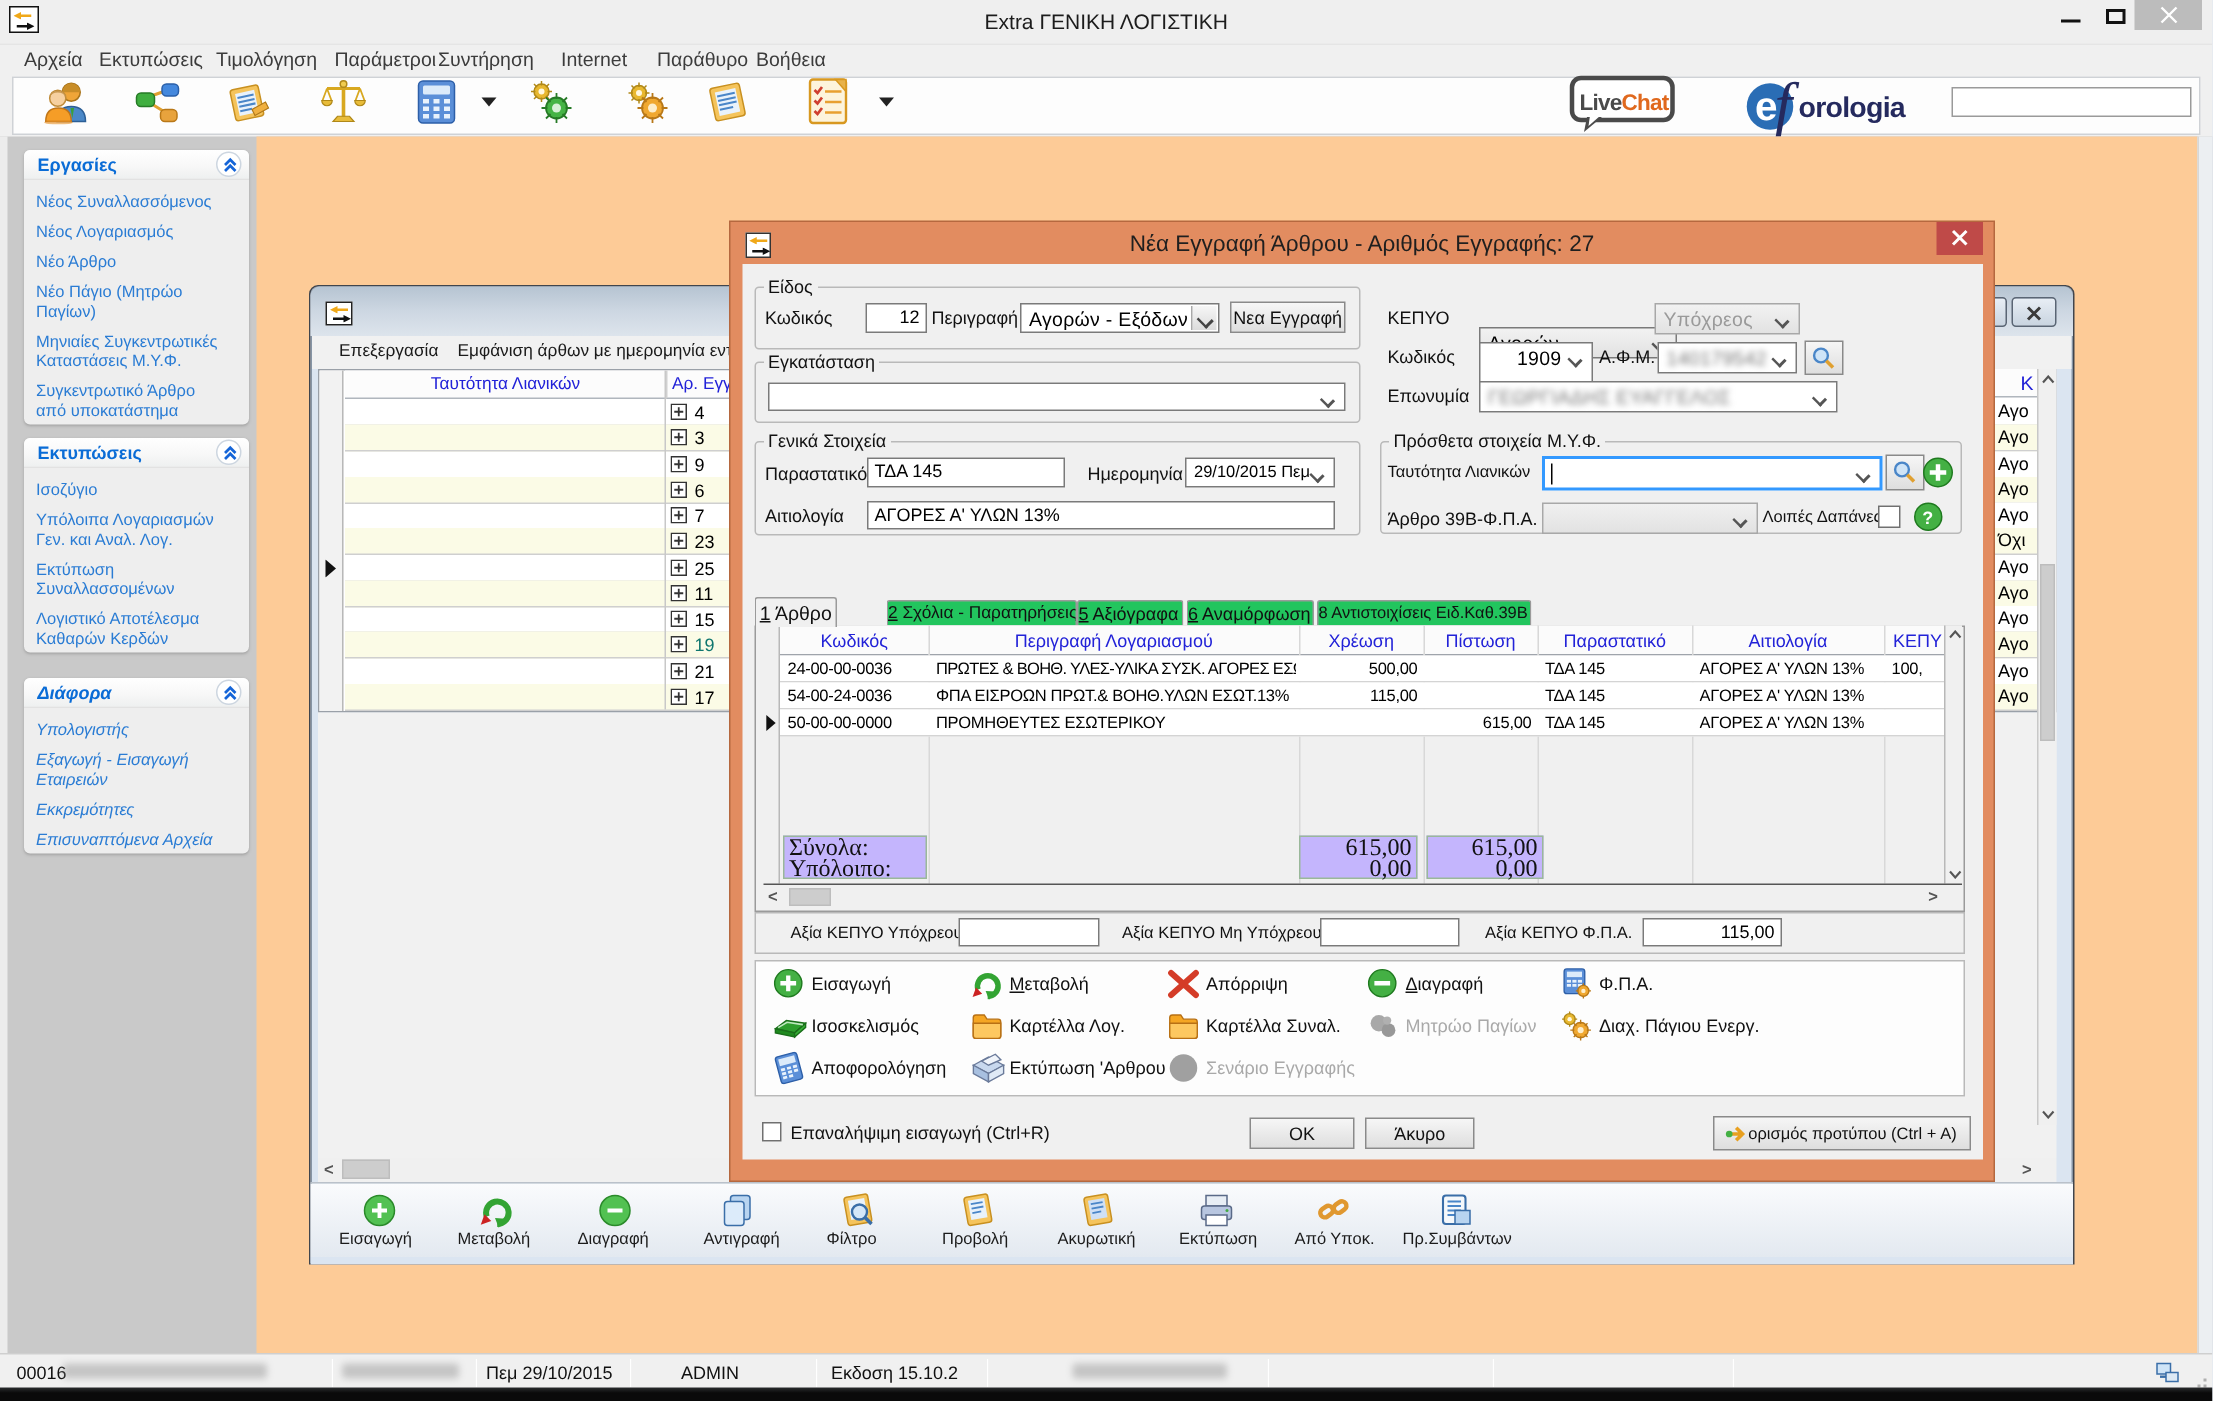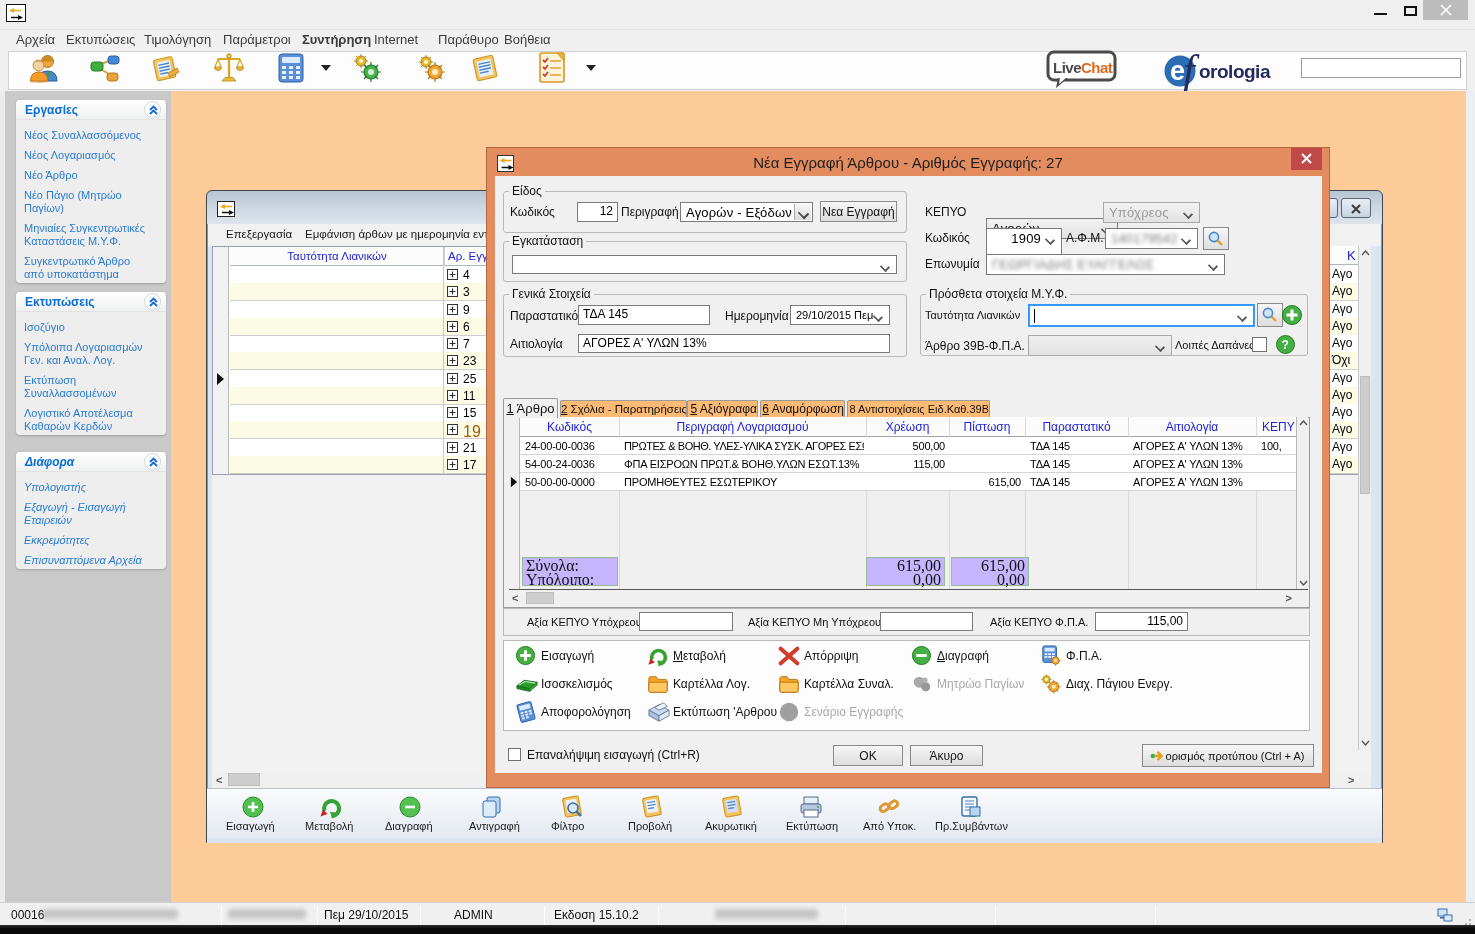--- a/index.html
+++ b/index.html
@@ -50,21 +50,21 @@
 fieldset{position:absolute;border:1px solid #b9b9b9;border-radius:3px;}
 legend{font-size:12px;color:#111;margin-left:5px;padding:0 3px;}
 .lab{position:absolute;font-size:12px;color:#111;white-space:nowrap;}
 .inp{position:absolute;background:#fff;border:1px solid #7a7a7a;font-size:12px;color:#000;padding:1px 4px;line-height:15px;}
 .combo{position:absolute;background:#fff;border:1px solid #7a7a7a;font-size:13px;color:#000;letter-spacing:.2px;}
 .combo .cv{position:absolute;left:5px;top:1px;white-space:nowrap;overflow:hidden;}
 .cbtn{position:absolute;right:1px;top:1px;bottom:1px;width:17px;background:linear-gradient(#f6f6f6,#dcdcdc);border-left:1px solid #a9a9a9;}
 .cbtn:after{content:"";position:absolute;left:4px;top:5px;width:7px;height:7px;border-right:2px solid #444;border-bottom:2px solid #444;transform:rotate(45deg) scale(1,.8);}
 .cflat:after{content:"";position:absolute;right:7px;top:7px;width:6px;height:6px;border-right:2px solid #555;border-bottom:2px solid #555;transform:rotate(45deg) scale(1,.8);}
 .btn{position:absolute;background:linear-gradient(#f6f6f6,#dedede);border:1px solid #8a8a8a;font-size:12px;color:#111;text-align:center;}
-.tabx{position:absolute;height:18px;background:#fdba74;border:1px solid #9a9a9a;border-bottom:none;border-radius:2px 2px 0 0;font-size:12px;text-align:right;line-height:17px;color:#111;white-space:nowrap;overflow:hidden;}
+.tabx{position:absolute;height:18px;background:#22c55e;border:1px solid #9a9a9a;border-bottom:none;border-radius:2px 2px 0 0;font-size:12px;text-align:left;line-height:17px;color:#111;white-space:nowrap;overflow:hidden;margin-left:31px;}
 .blurtxt{filter:blur(2px);color:#777;}
 
 #grid{left:14px;top:241px;width:799px;height:172px;background:#f0f0f0;}
 .gh{position:absolute;top:0;height:20px;font-size:12px;color:#2222d8;text-align:center;line-height:20px;background:#fbfbfb;border-bottom:1px solid #9fa4ab;}
 .gc{position:absolute;font-size:11px;color:#000;line-height:17px;letter-spacing:-0.2px;white-space:nowrap;overflow:hidden;}
 .grow{position:absolute;left:11px;width:776px;height:18px;background:#fff;border-bottom:1px solid #d4d4d4;}
 .gline{position:absolute;top:0;width:1px;height:172px;background:#d8d8d8;}
 .sumcell{position:absolute;background:#c4b5fd;border:1px solid #9ab89a;font-size:16px;line-height:14px;font-family:Liberation Serif, serif;}
 
 .sb{position:absolute;background:#f0f0f0;}
@@ -81,20 +81,21 @@
 #status{left:0;top:902px;width:1475px;height:23px;background:#f0f0f0;border-top:1px solid #cfcfcf;font-size:12px;color:#111;}
 #status .seg{position:absolute;top:5px;white-space:nowrap;}
 .vsep{position:absolute;top:3px;width:1px;height:19px;background:#dadada;border-right:1px solid #fff;}
 #darkstrip{left:0;top:925px;width:1475px;height:9px;background:linear-gradient(#2a2c2e,#0a0a0a 40%,#0a0a0a);}
 .blurblock{position:absolute;background:#909090;filter:blur(2.5px);border-radius:2px;opacity:.45;}
 </style></head>
 <body>
 <div class="abs" id="topbarbg"></div>
 
 <div class="abs" id="titlebar">
+  <div class="abs ttext">Extra ΓΕΝΙΚΗ ΛΟΓΙΣΤΙΚΗ</div>
   <div class="abs" id="appicon">
     <svg class="abs arrL" viewBox="0 0 12 5">
         <path d="M0 2.5 L5 0 L5 1.7 L12 1.7 L12 3.3 L5 3.3 L5 5 Z" fill="#f0a818"></path>
       </svg>
     <svg class="abs arrR" viewBox="0 0 12 5">
         <path d="M12 2.5 L7 0 L7 1.7 L0 1.7 L0 3.3 L7 3.3 L7 5 Z" fill="#111"></path>
       </svg>
   </div>
   <div class="abs" style="left:1374px;top:13px;width:13px;height:2px;background:#111;"></div>
   <div class="abs" style="left:1404px;top:6px;width:13px;height:10px;border:2px solid #111;"></div>
@@ -102,21 +103,21 @@
   <svg class="abs" style="left:1440px;top:4px;" width="12" height="12" viewBox="0 0 12 12">
       <path d="M1 1 L11 11 M11 1 L1 11" stroke="#fff" stroke-width="1.6"></path>
     </svg>
 </div>
 
 <div class="abs" id="menubar">
   <span style="left:16px;">Αρχεία</span>
   <span style="left:66px;">Εκτυπώσεις</span>
   <span style="left:144px;">Τιμολόγηση</span>
   <span style="left:223px;">Παράμετροι</span>
-  <span style="left:302px;font-weight:bold;">Συντήρηση</span>
+  <span style="left:292px;">Συντήρηση</span>
   <span style="left:374px;">Internet</span>
   <span style="left:438px;">Παράθυρο</span>
   <span style="left:504px;">Βοήθεια</span>
 </div>
 
 <div class="abs" id="toolbar"></div>
 <div class="abs" id="tbicons">
 
   <svg class="abs" style="left:28px;top:53px;" width="32" height="30" viewBox="0 0 32 30">
     <circle cx="19.5" cy="8.5" r="6" fill="#efa538" stroke="#a8741c" stroke-width="1"></circle>
@@ -390,21 +391,21 @@
           <rect x="0.5" y="0.5" width="10" height="10" fill="#fff" stroke="#333"></rect>
           <path d="M2.5 5.5 h6 M5.5 2.5 v6" stroke="#333" stroke-width="1.2"></path>
         </svg>
         <span class="abs" style="left:233px;top:2px;font-size:12px;color:#000;">15</span>
       </div>
   <div class="abs bgrow yellow" style="left:230px;top:421px;width:1128px;">
         <svg class="abs" style="left:217px;top:3px;" width="11" height="11" viewBox="0 0 11 11">
           <rect x="0.5" y="0.5" width="10" height="10" fill="#fff" stroke="#333"></rect>
           <path d="M2.5 5.5 h6 M5.5 2.5 v6" stroke="#333" stroke-width="1.2"></path>
         </svg>
-        <span class="abs" style="left:233px;top:2px;font-size:16px;color:#a16207;">19</span>
+        <span class="abs" style="left:233px;top:2px;font-size:12px;color:#0f766e;">19</span>
       </div>
   <div class="abs bgrow " style="left:230px;top:439px;width:1128px;">
         <svg class="abs" style="left:217px;top:3px;" width="11" height="11" viewBox="0 0 11 11">
           <rect x="0.5" y="0.5" width="10" height="10" fill="#fff" stroke="#333"></rect>
           <path d="M2.5 5.5 h6 M5.5 2.5 v6" stroke="#333" stroke-width="1.2"></path>
         </svg>
         <span class="abs" style="left:233px;top:2px;font-size:12px;color:#000;">21</span>
       </div>
   <div class="abs bgrow yellow" style="left:230px;top:456px;width:1128px;">
         <svg class="abs" style="left:217px;top:3px;" width="11" height="11" viewBox="0 0 11 11">

